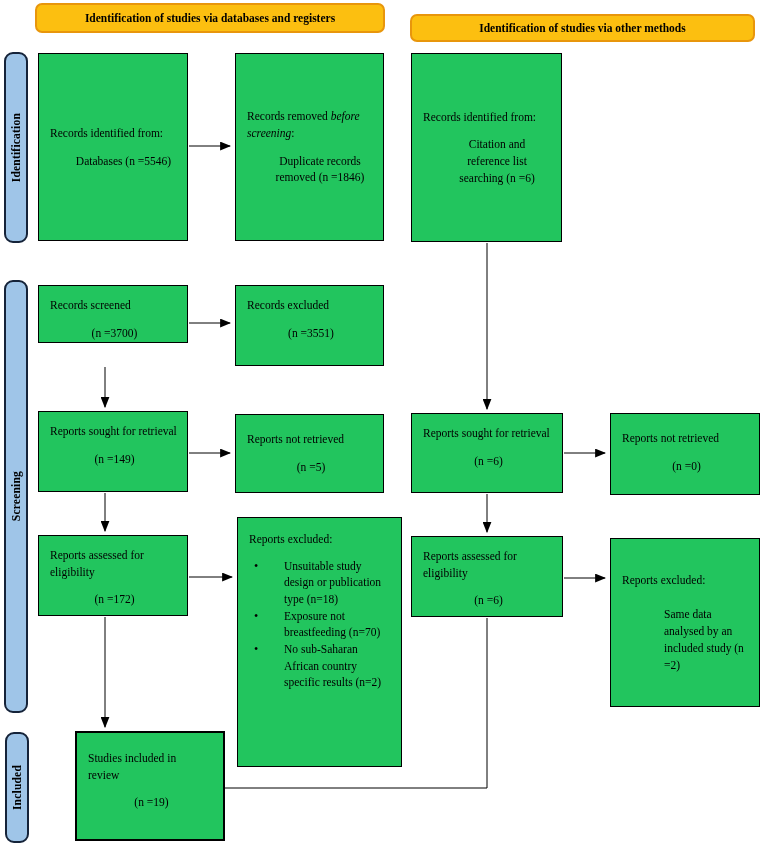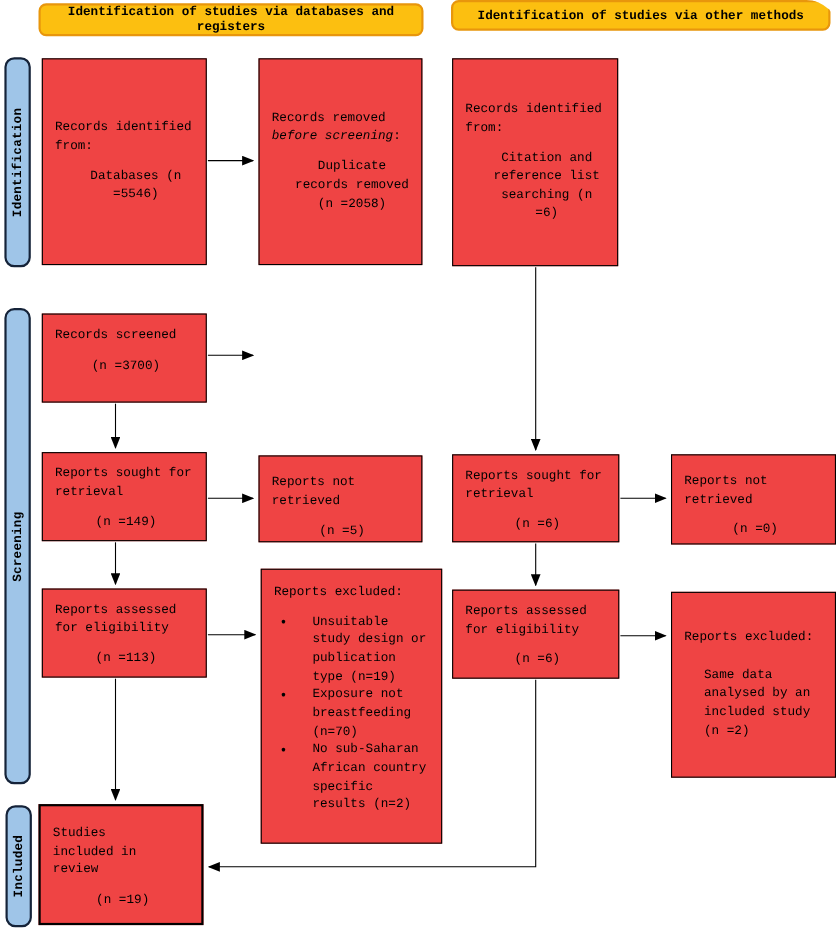--- a/index.html
+++ b/index.html
@@ -8,24 +8,23 @@
     --stage-fill: #9FC5E8;
     --stage-border: #152339;
     --box-border: #000000;
   }
   html, body { margin: 0; padding: 0; background: #ffffff; }
   .canvas {
     position: relative;
     width: 762px;
     height: 853px;
     background: #ffffff;
-    font-family: Liberation Mono, monospace;
+    font-family: Liberation Serif, serif;
     color: #000;
     overflow: hidden;
-    border-radius: 29px;
   }
   .arrow-layer {
     position: absolute; left: 0; top: 0; width: 762px; height: 853px;
     pointer-events: none;
   }
   .hdr {
     position: absolute;
     background: var(--header-fill);
     border: 2px solid var(--header-border);
     border-radius: 7px;
@@ -46,28 +45,28 @@
   .pill span {
     writing-mode: vertical-rl;
     transform: rotate(180deg);
     font-weight: bold;
     font-size: 11.5px;
     letter-spacing: 0.2px;
     white-space: nowrap;
   }
   .fbox {
     position: absolute;
-    background: #ef4444;
+    background: #22c55e;
     border: 1.7px solid var(--box-border);
     box-sizing: border-box;
     font-size: 11.5px;
     line-height: 1.45;
     padding: 11px 8px 4px 11px;
   }
-  .fbox.thick { border-width: 2px; }
+  .fbox.thick { border-width: 2px; margin-left: 40px; }
   .fbox.center {
     display: flex; flex-direction: column; justify-content: center;
     padding-top: 0; padding-bottom: 0;
   }
   .line { margin: 0; }
   .indent { padding-left: 18px; }
   .gap { margin-top: 11px; text-align: center; }
   .narrow { max-width: 100px; }
   .wrapnarrow { max-width: 114px; }
   ul.reasons {
@@ -108,72 +107,76 @@
     <line x1="105" y1="493" x2="105" y2="531" stroke="#000" stroke-width="1" marker-end="url(#ah)"></line>
     <line x1="105" y1="617" x2="105" y2="727" stroke="#000" stroke-width="1" marker-end="url(#ah)"></line>
     <line x1="487" y1="243" x2="487" y2="409" stroke="#000" stroke-width="1" marker-end="url(#ah)"></line>
     <line x1="487" y1="494" x2="487" y2="532" stroke="#000" stroke-width="1" marker-end="url(#ah)"></line>
     <line x1="564" y1="453" x2="605" y2="453" stroke="#000" stroke-width="1" marker-end="url(#ah)"></line>
     <line x1="564" y1="578" x2="605" y2="578" stroke="#000" stroke-width="1" marker-end="url(#ah)"></line>
     <polyline points="487,618 487,788 190,788" fill="none" stroke="#000" stroke-width="1" marker-end="url(#ah)"></polyline>
   </svg>
 
   <div class="hdr" style="left:35px; top:3px; width:350px; height:30px;">Identification of studies via databases and registers</div>
-  <div class="hdr" style="left:410px; top:0; width:345px; height:28px;">Identification of studies via other methods</div>
+  <div class="hdr" style="left:410px; top:14px; width:345px; height:28px;">Identification of studies via other methods</div>
 
   <div class="pill" style="left:4px; top:52px; width:24px; height:191px;">
     <span>Identification</span>
   </div>
   <div class="pill" style="left:4px; top:280px; width:24px; height:433px;">
     <span>Screening</span>
   </div>
   <div class="pill" style="left:5px; top:732px; width:24px; height:111px;">
     <span>Included</span>
   </div>
 
   <div class="fbox center" style="left:38px; top:53px; width:150px; height:188px;">
     <div class="line">Records identified from:</div>
     <div class="line indent gap">Databases (n =5546)</div>
   </div>
 
   <div class="fbox center" style="left:235px; top:53px; width:149px; height:188px;">
     <div class="line"><span>Records removed </span><i>before screening</i><span>:</span></div>
-    <div class="line indent gap wrapnarrow">Duplicate records removed (n =2058)</div>
+    <div class="line indent gap wrapnarrow">Duplicate records removed (n =1846)</div>
   </div>
 
   <div class="fbox center" style="left:411px; top:53px; width:151px; height:189px;">
     <div class="line">Records identified from:</div>
     <div class="line indent gap"><span class="narrow" style="display:inline-block;">Citation and reference list searching (n =6)</span></div>
   </div>
 
-  <div class="fbox" style="left:38px; top:285px; width:150px; height:81px;">
+  <div class="fbox" style="left:38px; top:285px; width:150px; height:58px;">
     <div class="line">Records screened</div>
     <div class="line gap">(n =3700)</div>
   </div>
 
+  <div class="fbox" style="left:235px; top:285px; width:149px; height:81px;">
+    <div class="line">Records excluded</div>
+    <div class="line gap">(n =3551)</div>
+  </div>
 
   <div class="fbox" style="left:38px; top:411px; width:150px; height:81px;">
     <div class="line">Reports sought for retrieval</div>
     <div class="line gap">(n =149)</div>
   </div>
 
   <div class="fbox" style="left:235px; top:414px; width:149px; height:79px; padding-top:16px;">
     <div class="line">Reports not retrieved</div>
     <div class="line gap">(n =5)</div>
   </div>
 
   <div class="fbox" style="left:38px; top:535px; width:150px; height:81px;">
     <div class="line">Reports assessed for eligibility</div>
-    <div class="line gap">(n =113)</div>
+    <div class="line gap">(n =172)</div>
   </div>
 
   <div class="fbox" style="left:237px; top:517px; width:165px; height:250px; padding-top:13px;">
     <div class="line">Reports excluded:</div>
     <ul class="reasons">
-      <li><span class="li-text">Unsuitable study design or publication type (n=19)</span></li>
+      <li><span class="li-text">Unsuitable study design or publication type (n=18)</span></li>
       <li><span class="li-text">Exposure not breastfeeding (n=70)</span></li>
       <li><span class="li-text">No sub-Saharan African country specific results (n=2)</span></li>
     </ul>
   </div>
 
   <div class="fbox" style="left:411px; top:413px; width:152px; height:80px;">
     <div class="line">Reports sought for retrieval</div>
     <div class="line gap">(n =6)</div>
   </div>
 
@@ -182,21 +185,21 @@
     <div class="line gap">(n =0)</div>
   </div>
 
   <div class="fbox" style="left:411px; top:536px; width:152px; height:81px;">
     <div class="line">Reports assessed for eligibility</div>
     <div class="line gap">(n =6)</div>
   </div>
 
   <div class="fbox center" style="left:610px; top:538px; width:150px; height:169px;">
     <div class="line">Reports excluded:</div>
-    <div class="line indent" style="margin-top:18px;"><span class="wrapnarrow" style="display:inline-block;">Same data analysed by an included study (n =2)</span></div>
+    <div class="line indent" style="margin-top:18px;"><span class="wrapnarrow" style="display:inline-block;margin-left:24px;">Same data analysed by an included study (n =2)</span></div>
   </div>
 
   <div class="fbox thick" style="left:35px; top:731px; width:150px; height:110px; padding-top:17px;">
     <div class="line" style="max-width:110px;">Studies included in review</div>
     <div class="line gap">(n =19)</div>
   </div>
 
 </div>
 
 </body></html>

